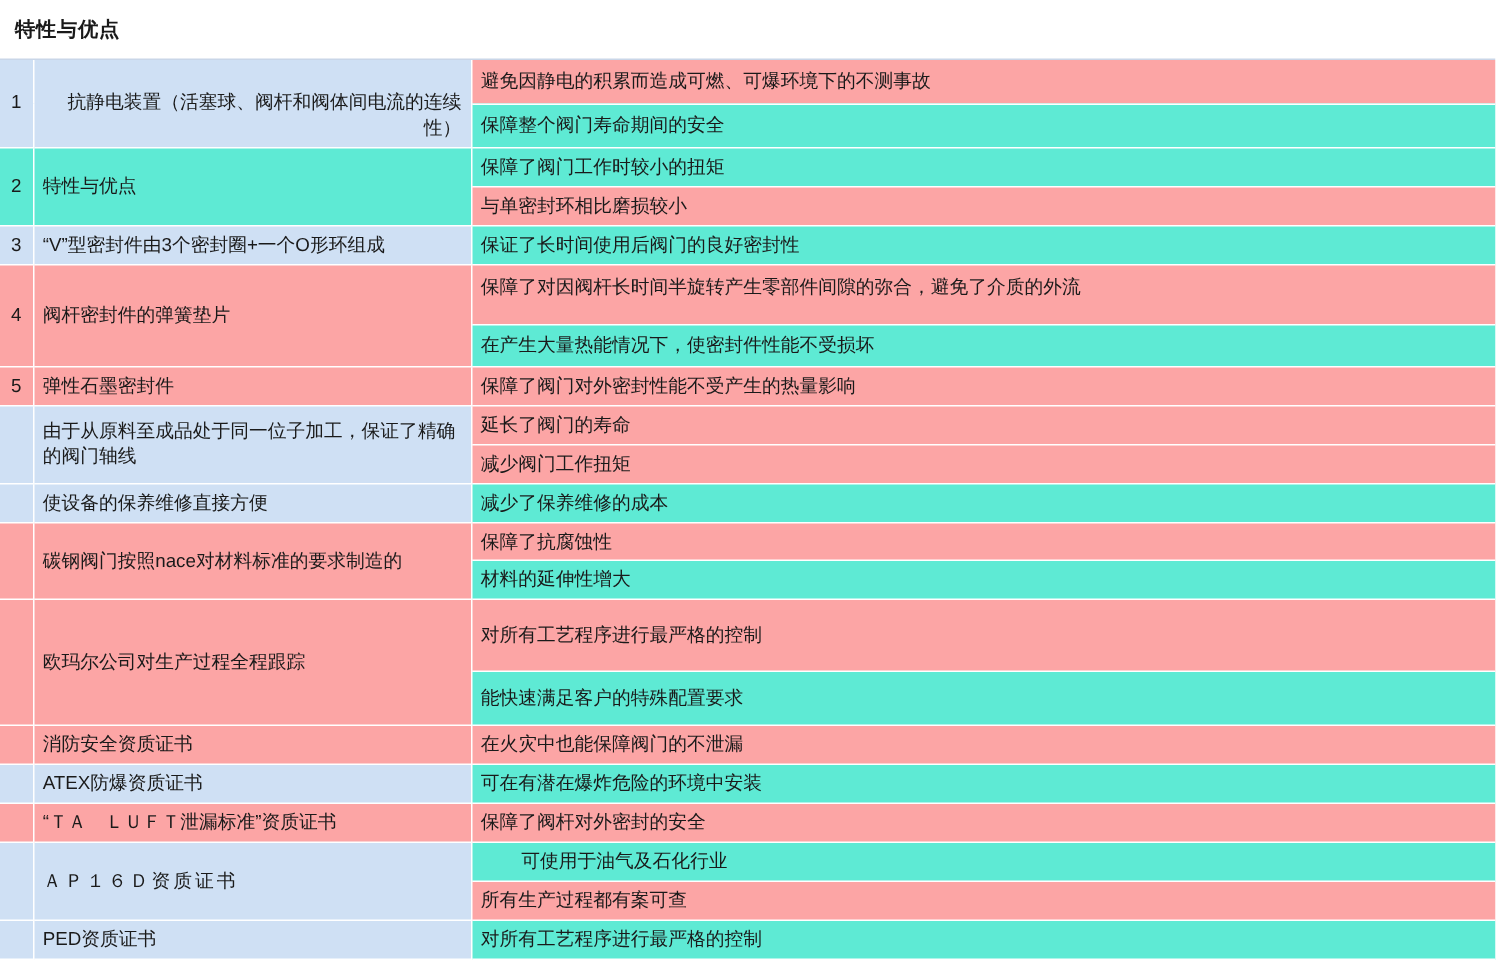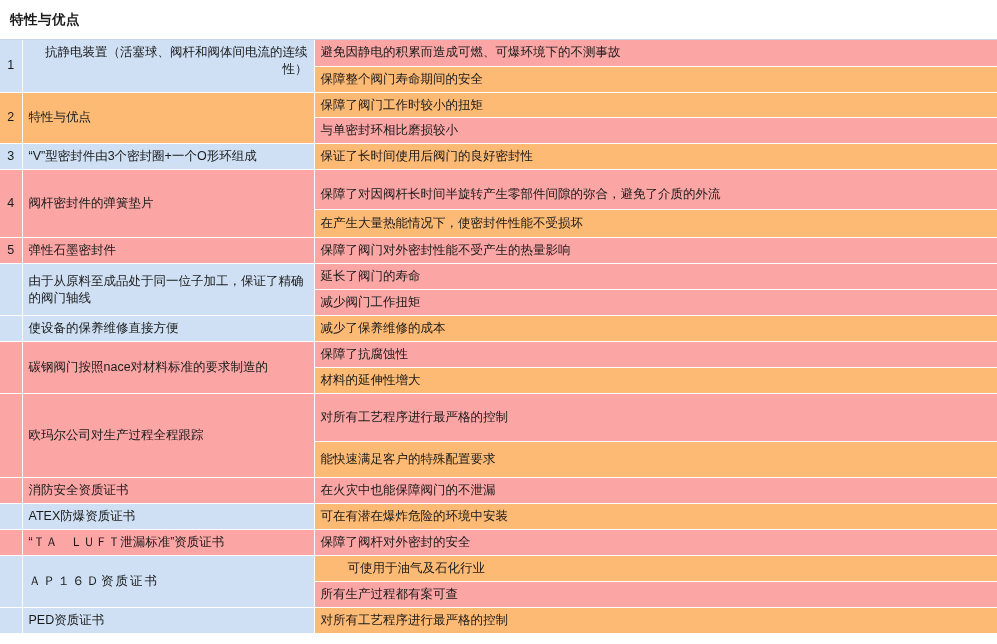--- a/index.html
+++ b/index.html
@@ -59,42 +59,42 @@
     padding-left: 10px;
     padding-right: 6px;
   }
   td.benefit {
     width: 683px;
     padding-left: 10px;
     padding-right: 6px;
   }
   
   .tone-a { background: #cfe0f4; }   
-  .tone-b { background: #fdba74; }   
+  .tone-b { background: #5eead4; }   
   .tone-c { background: #fca5a5; }   
   .cell-gap-right { border-right: 1px solid #ffffff; }
   .feat-indent-1 { padding-left: 14px; }
   .feat-indent-2 { padding-left: 20px; }
   .feat-wide-spacing { letter-spacing: 2px; }
 </style>
 </head>
 <body>
 
 <div class="page">
 
   <div class="title-bar">
     <span class="title-text">特性与优点</span>
   </div>
 
   <table class="feature-table">
     <tbody>
 
       <tr>
         <td class="num tone-a cell-gap-right" rowspan="2">1</td>
-        <td class="feat tone-a cell-gap-right" rowspan="2" style="text-align:right; vertical-align:top; padding-top:4px;">抗静电装置（活塞球、阀杆和阀体间电流的连续性）</td>
+        <td class="feat tone-a cell-gap-right" rowspan="2" style="text-align:right; vertical-align:top; padding-top:20px;">抗静电装置（活塞球、阀杆和阀体间电流的连续性）</td>
         <td class="benefit tone-c" style="height:26px;">避免因静电的积累而造成可燃、可爆环境下的不测事故</td>
       </tr>
       <tr>
         <td class="benefit tone-b" style="height:26px;">保障整个阀门寿命期间的安全</td>
       </tr>
 
       <tr>
         <td class="num tone-b cell-gap-right" rowspan="2">2</td>
         <td class="feat tone-b cell-gap-right feat-indent-1" rowspan="2">特性与优点</td>
         <td class="benefit tone-b" style="height:23px;">保障了阀门工作时较小的扭矩</td>
@@ -105,21 +105,21 @@
 
       <tr>
         <td class="num tone-a cell-gap-right">3</td>
         <td class="feat tone-a cell-gap-right feat-indent-1">“V”型密封件由3个密封圈+一个O形环组成</td>
         <td class="benefit tone-b" style="height:26px;margin-top:27px;">保证了长时间使用后阀门的良好密封性</td>
       </tr>
 
       <tr>
         <td class="num tone-c cell-gap-right" rowspan="2">4</td>
         <td class="feat tone-c cell-gap-right feat-indent-1" rowspan="2">阀杆密封件的弹簧垫片</td>
-        <td class="benefit tone-c" style="height:40px; vertical-align:top; padding-top:16px;">保障了对因阀杆长时间半旋转产生零部件间隙的弥合，避免了介质的外流</td>
+        <td class="benefit tone-c" style="height:40px; vertical-align:top; padding-top:6px;">保障了对因阀杆长时间半旋转产生零部件间隙的弥合，避免了介质的外流</td>
       </tr>
       <tr>
         <td class="benefit tone-b" style="height:28px;">在产生大量热能情况下，使密封件性能不受损坏</td>
       </tr>
 
       <tr>
         <td class="num tone-c cell-gap-right">5</td>
         <td class="feat tone-c cell-gap-right feat-indent-1">弹性石墨密封件</td>
         <td class="benefit tone-c" style="height:26px;">保障了阀门对外密封性能不受产生的热量影响</td>
       </tr>

